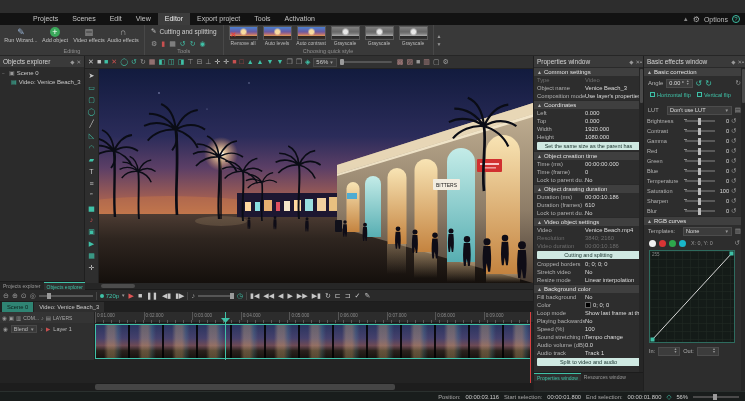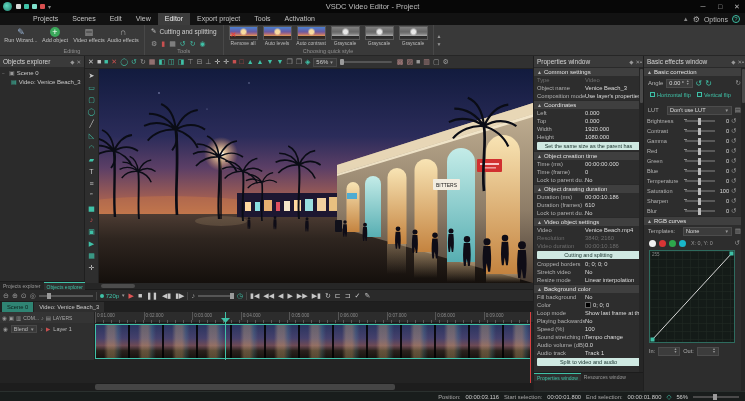--- a/index.html
+++ b/index.html
@@ -167,34 +167,20 @@
   .sb-val{color:#cfcfcf;}
   .sb-diamond{color:#3fc1a7;font-size:6.5px;}
   .sb-slider{position:relative;width:46px;height:2px;background:#4a4a4a;}
   .sb-slider .th{position:absolute;left:20px;top:-2px;width:4px;height:6px;background:#9a9a9a;}
 </style>
 </head>
 <body>
 
 <div class="app">
 
-  <div class="titlebar">
-    <div class="applogo"></div>
-    <div class="qa-dot qa-1"></div>
-    <div class="qa-dot qa-2"></div>
-    <div class="qa-dot qa-3"></div>
-    <div class="qa-dot qa-4"></div>
-    <span class="qa-caret">▾</span>
-    <span class="win-title">VSDC Video Editor - Project</span>
-    <div class="win-btns">
-      <span class="win-btn">─</span>
-      <span class="win-btn">□</span>
-      <span class="win-btn">✕</span>
-    </div>
-  </div>
 
   <div class="menubar">
     <div class="menu-left">
 
         <span class="menu-item">Projects</span>
 
         <span class="menu-item">Scenes</span>
 
         <span class="menu-item">Edit</span>
 

